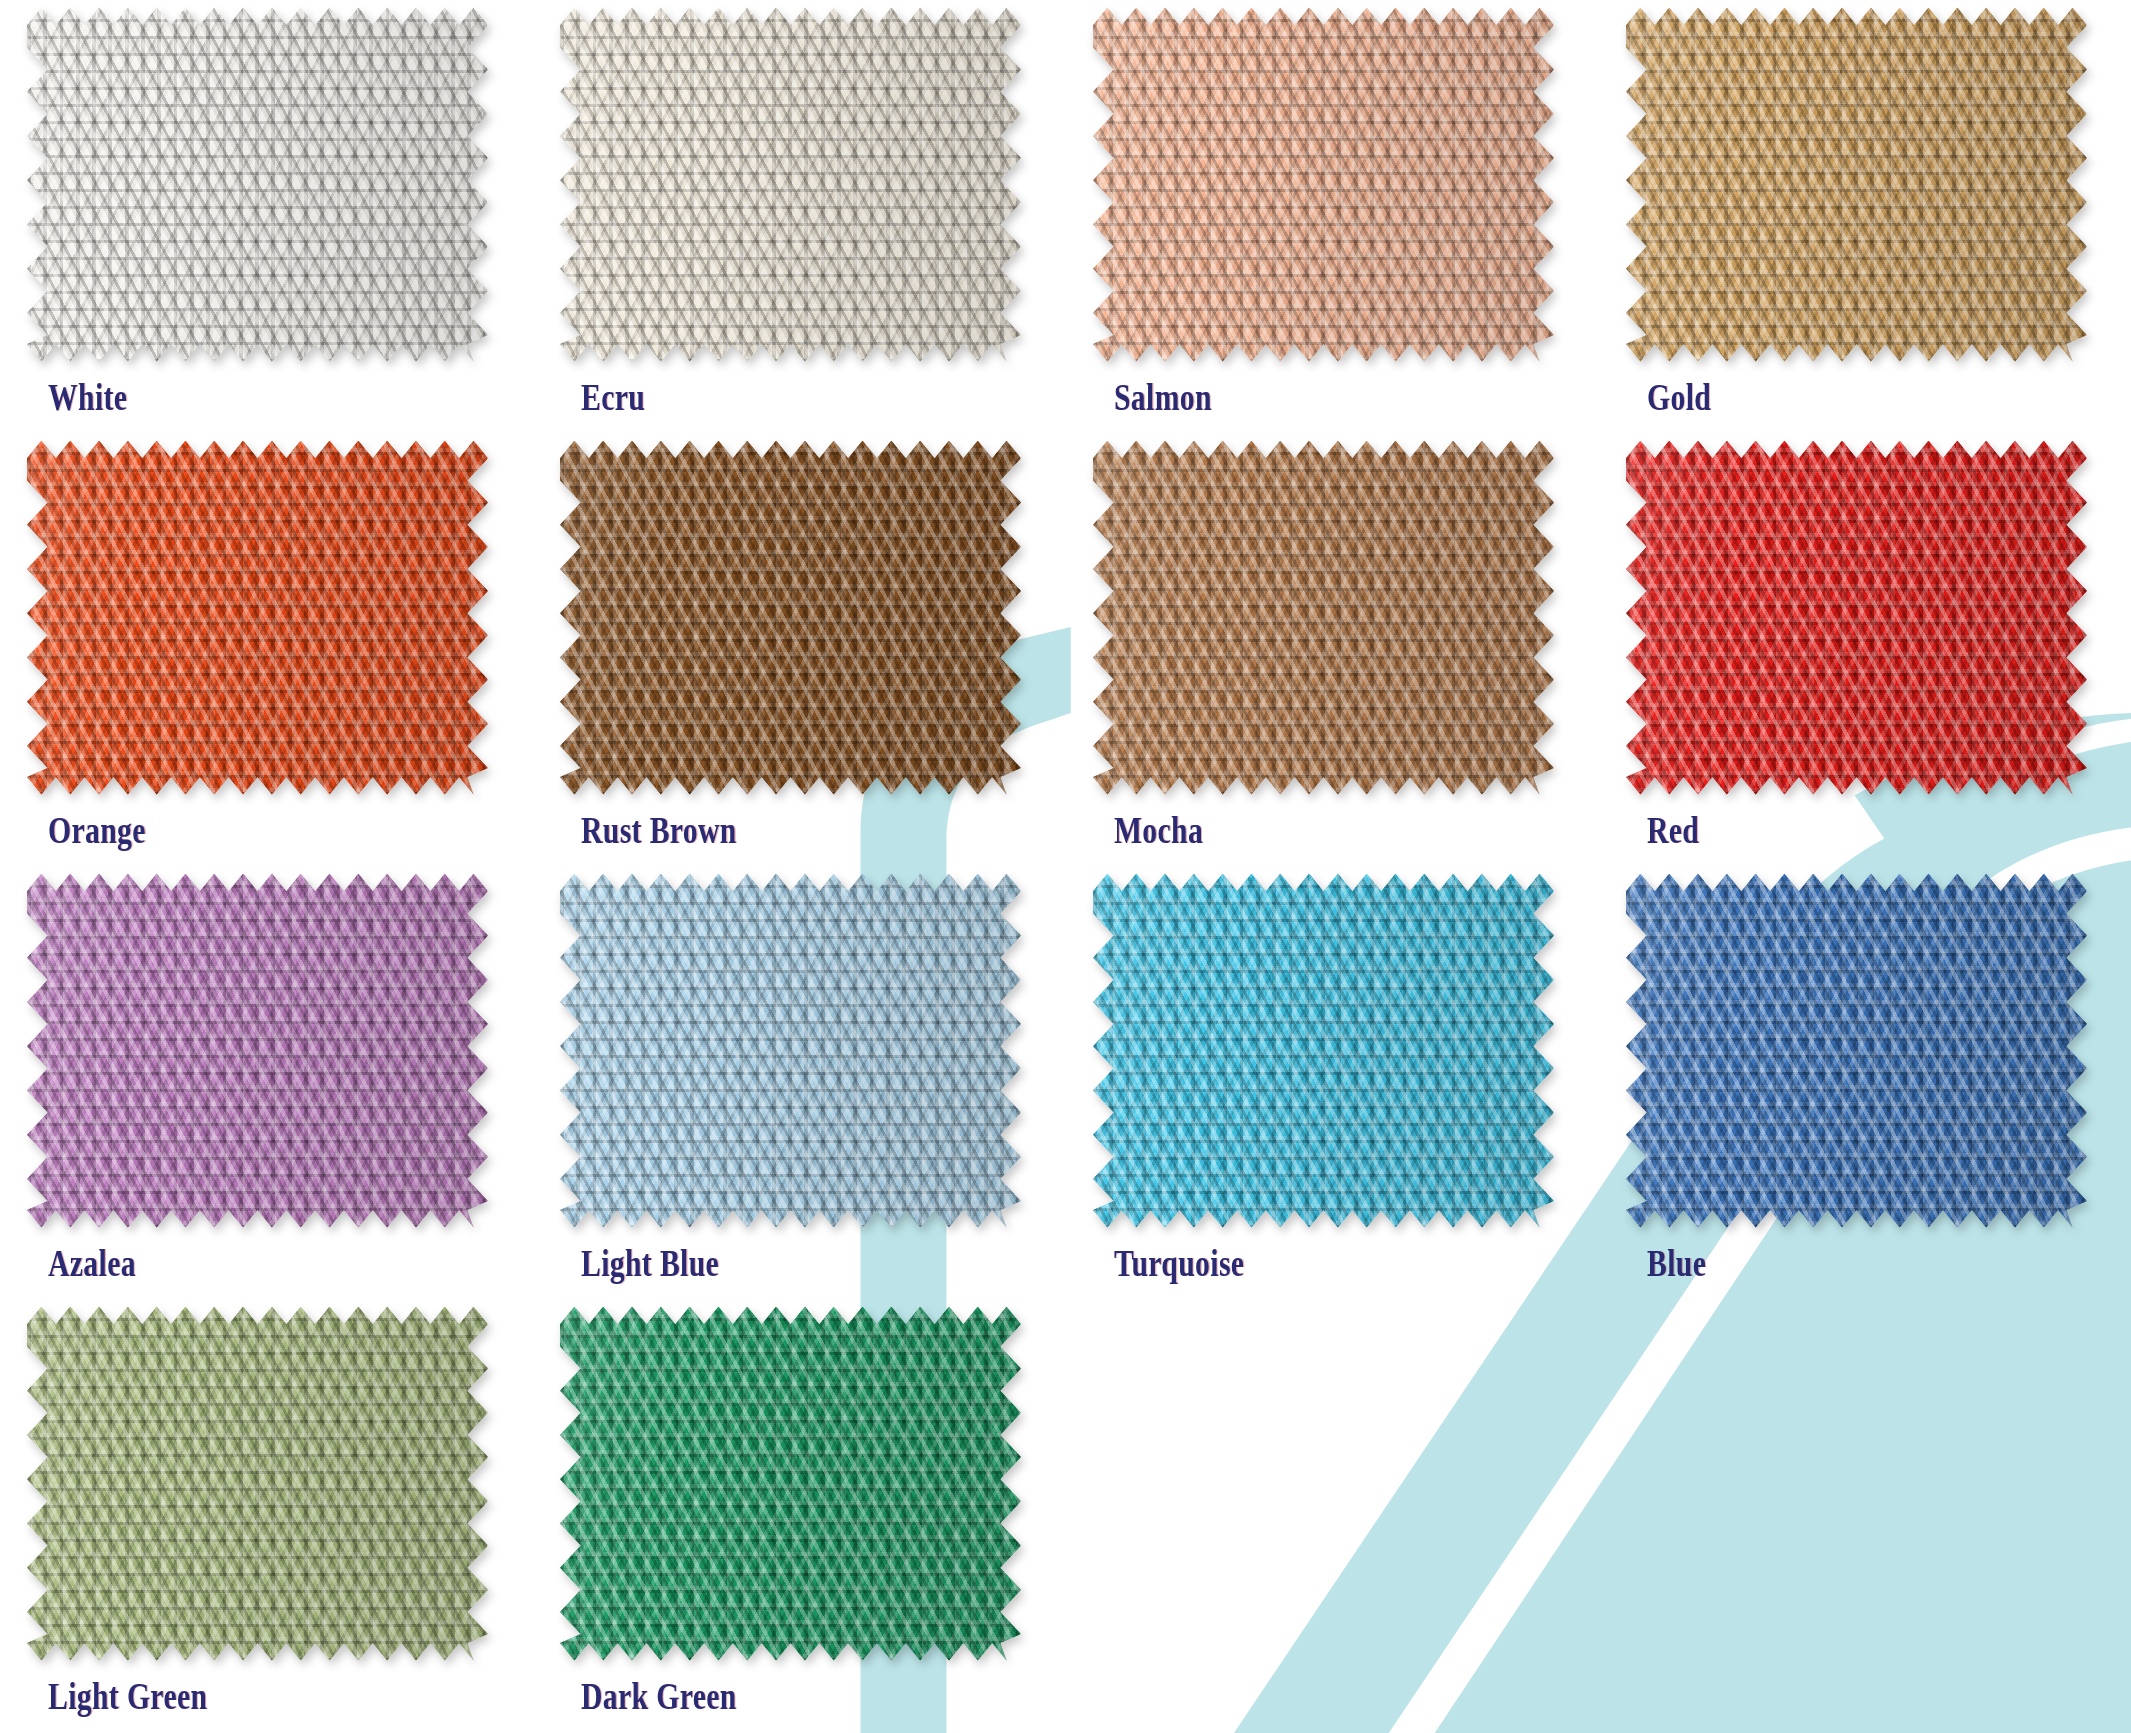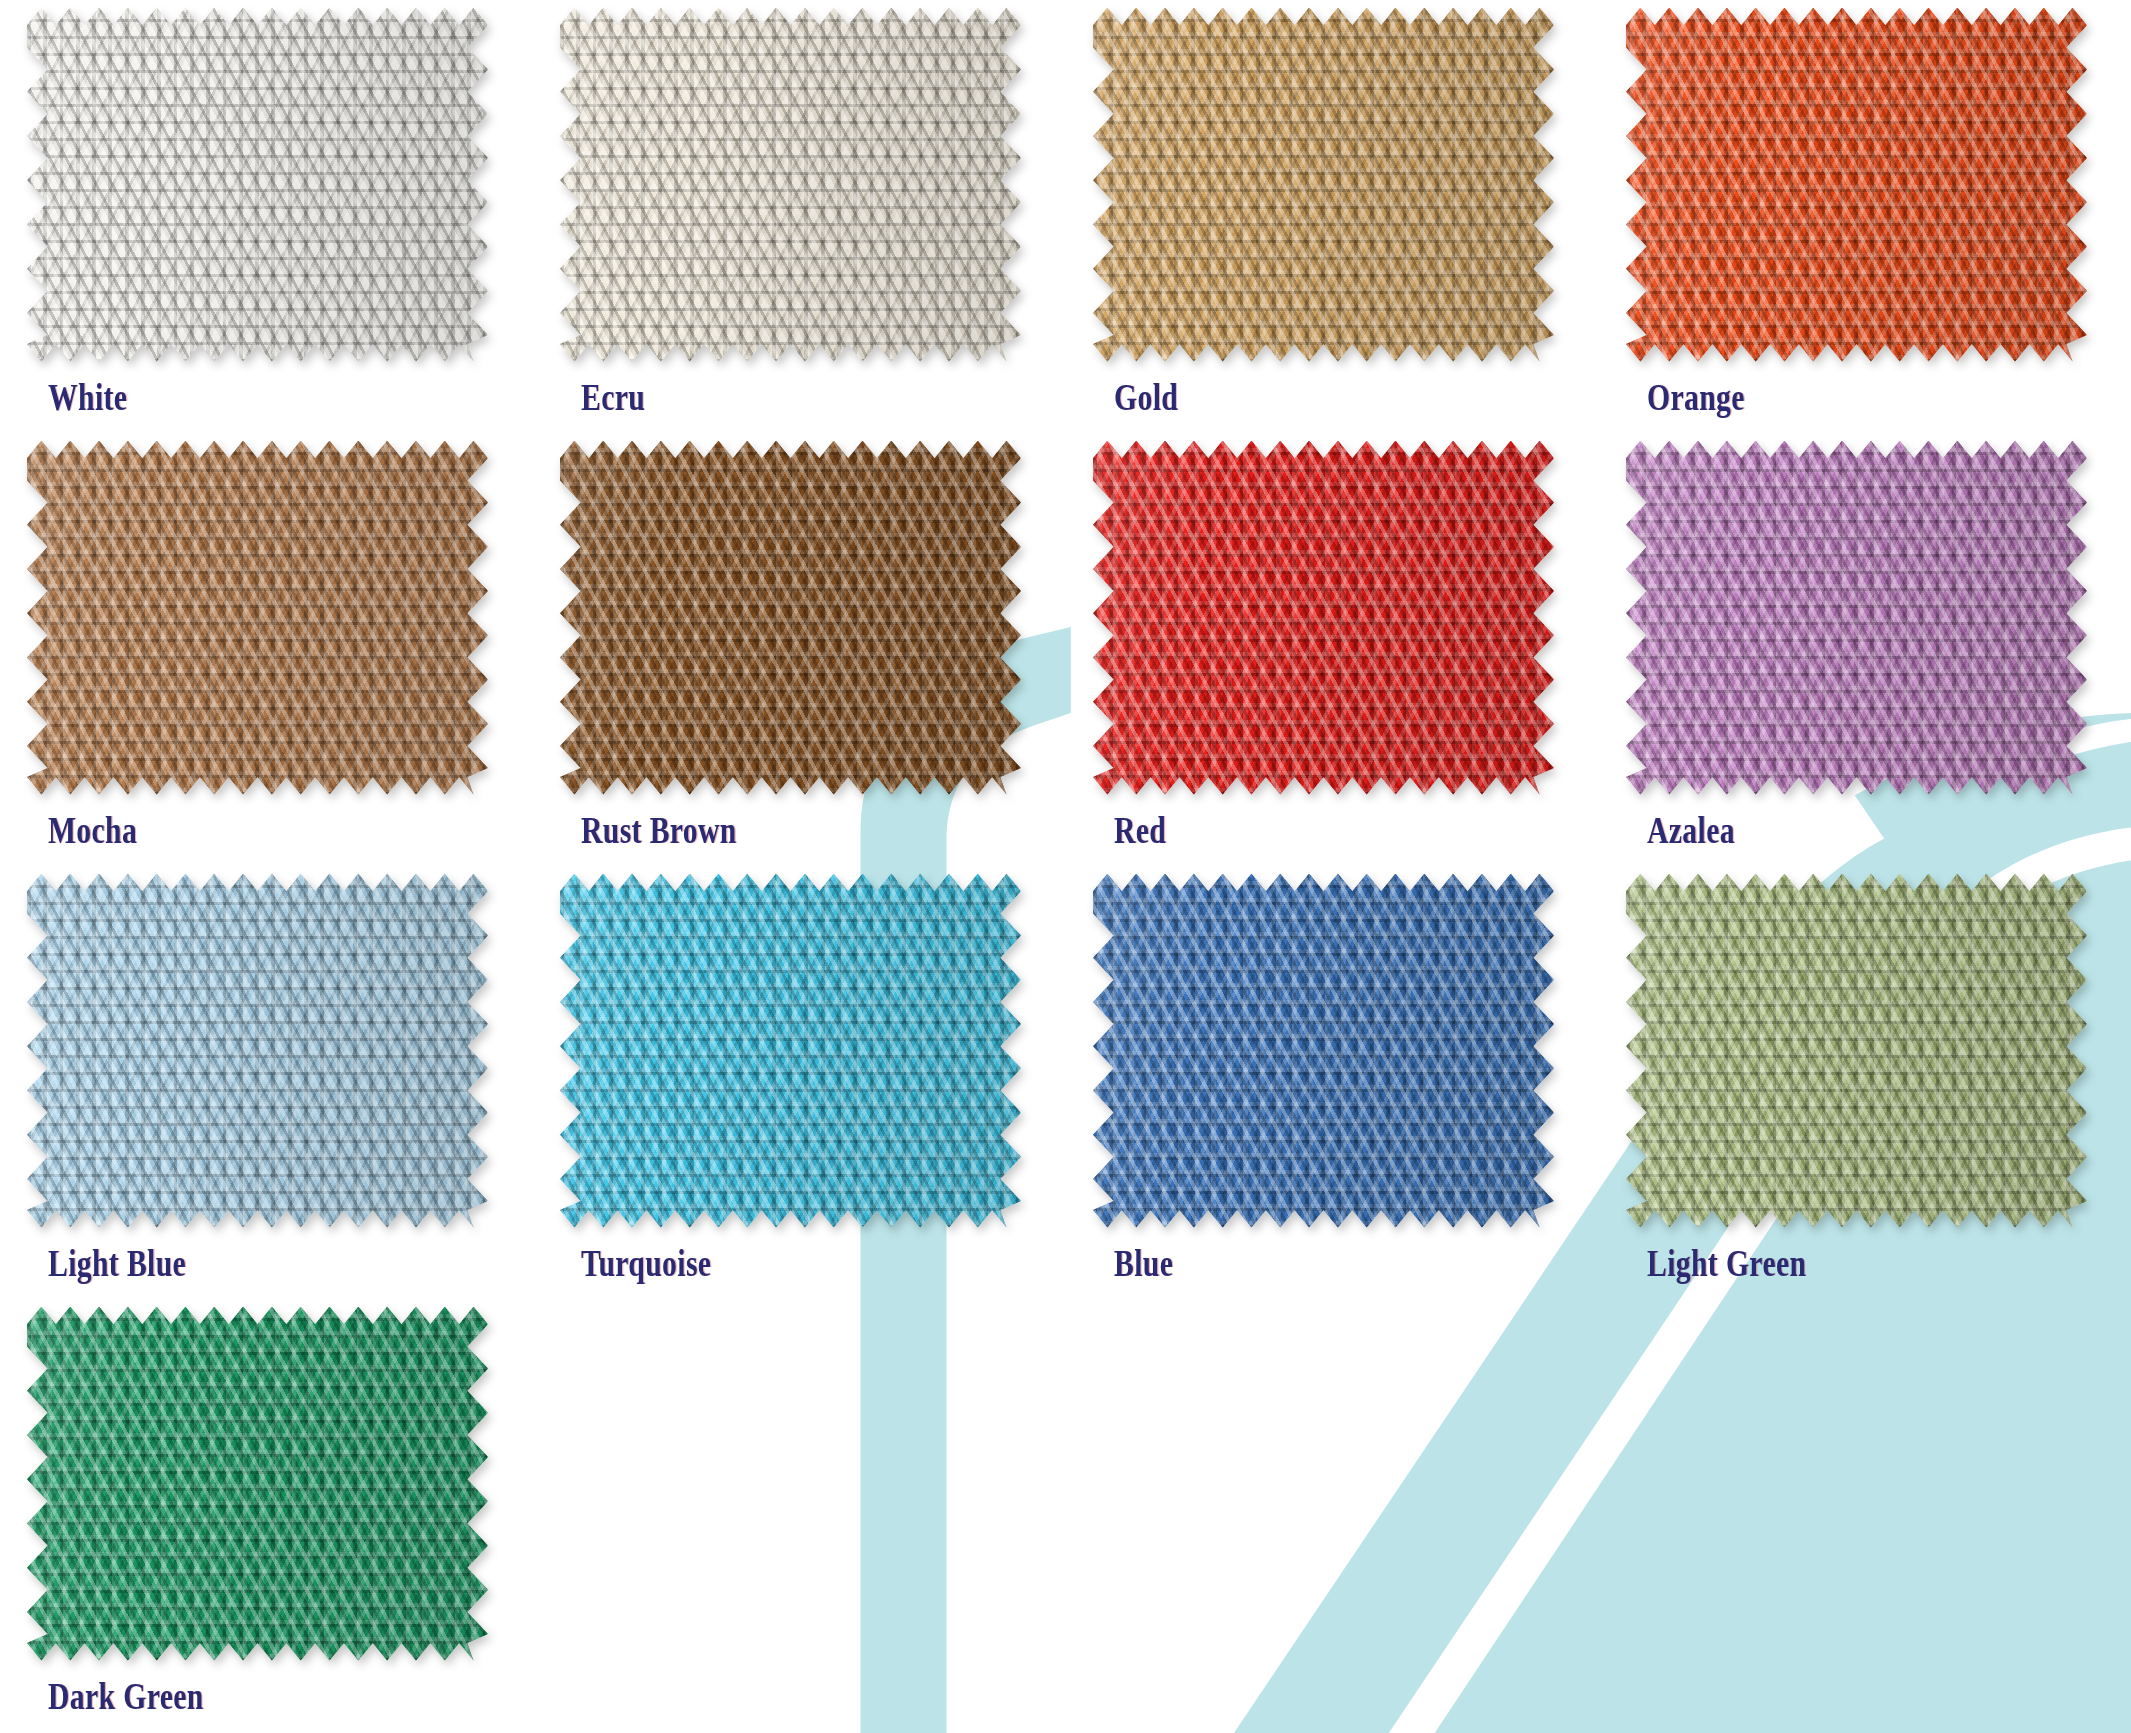--- a/index.html
+++ b/index.html
@@ -153,20 +153,30 @@
     <div class="sw-wrap">
       <div class="sw">
           <div class="sw-inner" style="--c: #EFE8D8;">
             <div class="sw-shade"></div>
           </div>
         </div>
     </div>
     <div class="label" style="color: rgb(42, 42, 114);">Ecru</div>
   </div>
 
+  <div class="cell">
+    <div class="sw-wrap">
+      <div class="sw">
+          <div class="sw-inner" style="--c: #F5B391;">
+            <div class="sw-shade"></div>
+          </div>
+        </div>
+    </div>
+    <div class="label" style="color: rgb(42, 42, 114);">Salmon</div>
+  </div>
 
   <div class="cell">
     <div class="sw-wrap">
       <div class="sw">
           <div class="sw-inner" style="--c: #D3A35F;">
             <div class="sw-shade"></div>
           </div>
         </div>
     </div>
     <div class="label" style="color: rgb(42, 42, 114);">Gold</div>
@@ -179,39 +189,39 @@
             <div class="sw-shade"></div>
           </div>
         </div>
     </div>
     <div class="label" style="color: rgb(42, 42, 114);">Orange</div>
   </div>
 
   <div class="cell">
     <div class="sw-wrap">
       <div class="sw">
+          <div class="sw-inner" style="--c: #8A5322;">
+            <div class="sw-shade"></div>
+          </div>
+        </div>
+    </div>
+    <div class="label" style="color: rgb(42, 42, 114);">Rust Brown</div>
+  </div>
+
+  <div class="cell">
+    <div class="sw-wrap">
+      <div class="sw">
           <div class="sw-inner" style="--c: #B57A4A;">
             <div class="sw-shade"></div>
           </div>
         </div>
     </div>
     <div class="label" style="color: rgb(42, 42, 114);">Mocha</div>
   </div>
 
-  <div class="cell">
-    <div class="sw-wrap">
-      <div class="sw">
-          <div class="sw-inner" style="--c: #8A5322;">
-            <div class="sw-shade"></div>
-          </div>
-        </div>
-    </div>
-    <div class="label" style="color: rgb(42, 42, 114);">Rust Brown</div>
-  </div>
-
 
   <div class="cell">
     <div class="sw-wrap">
       <div class="sw">
           <div class="sw-inner" style="--c: #EA1C18;">
             <div class="sw-shade"></div>
           </div>
         </div>
     </div>
     <div class="label" style="color: rgb(42, 42, 114);">Red</div>

